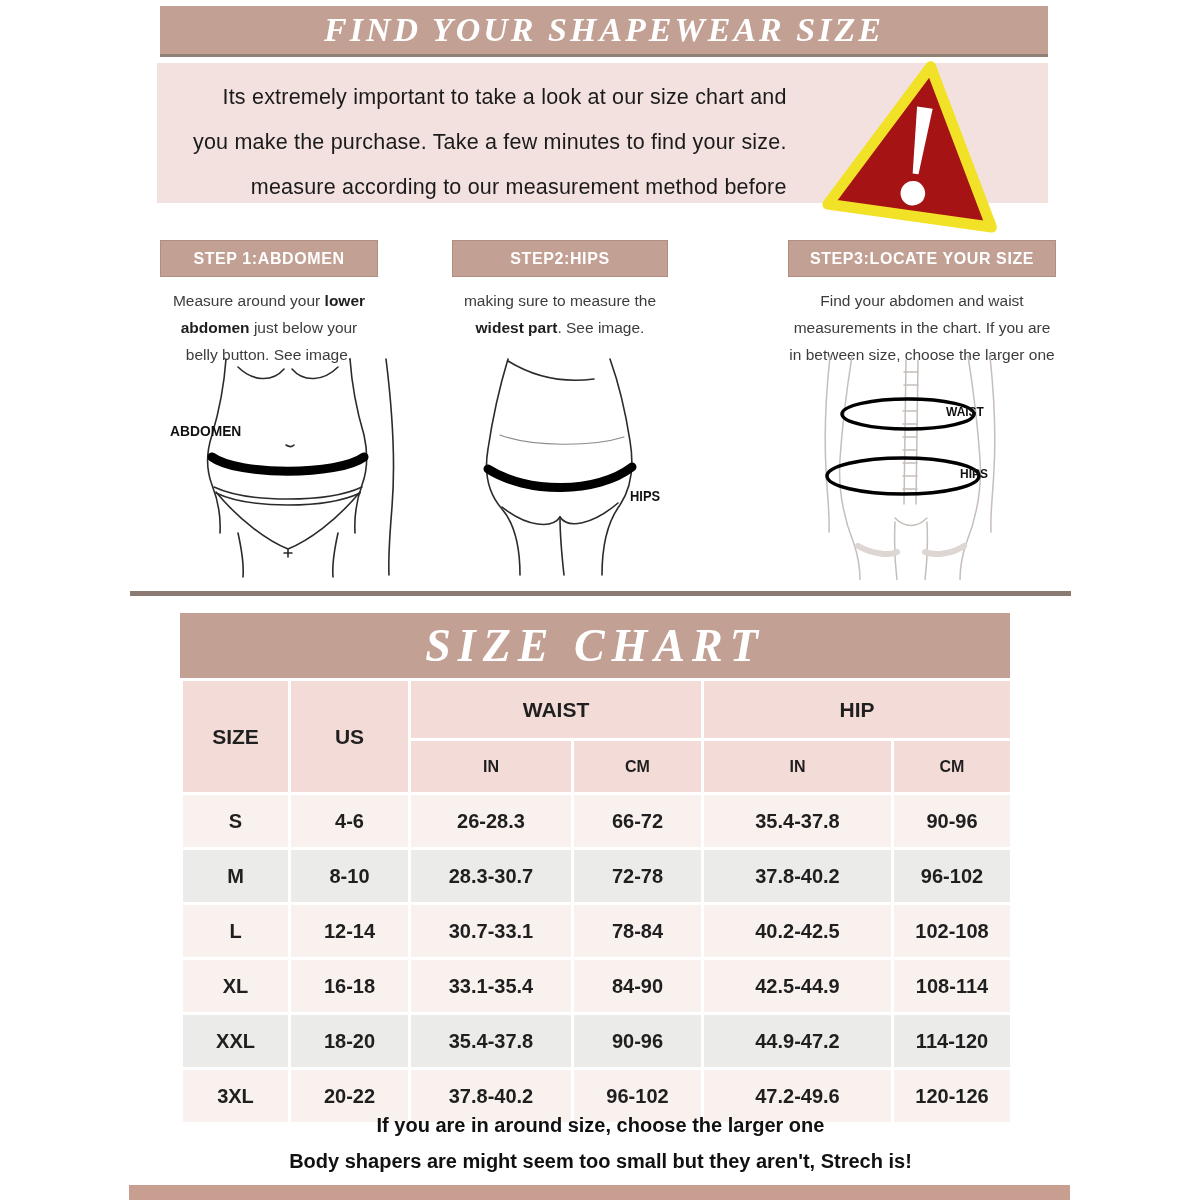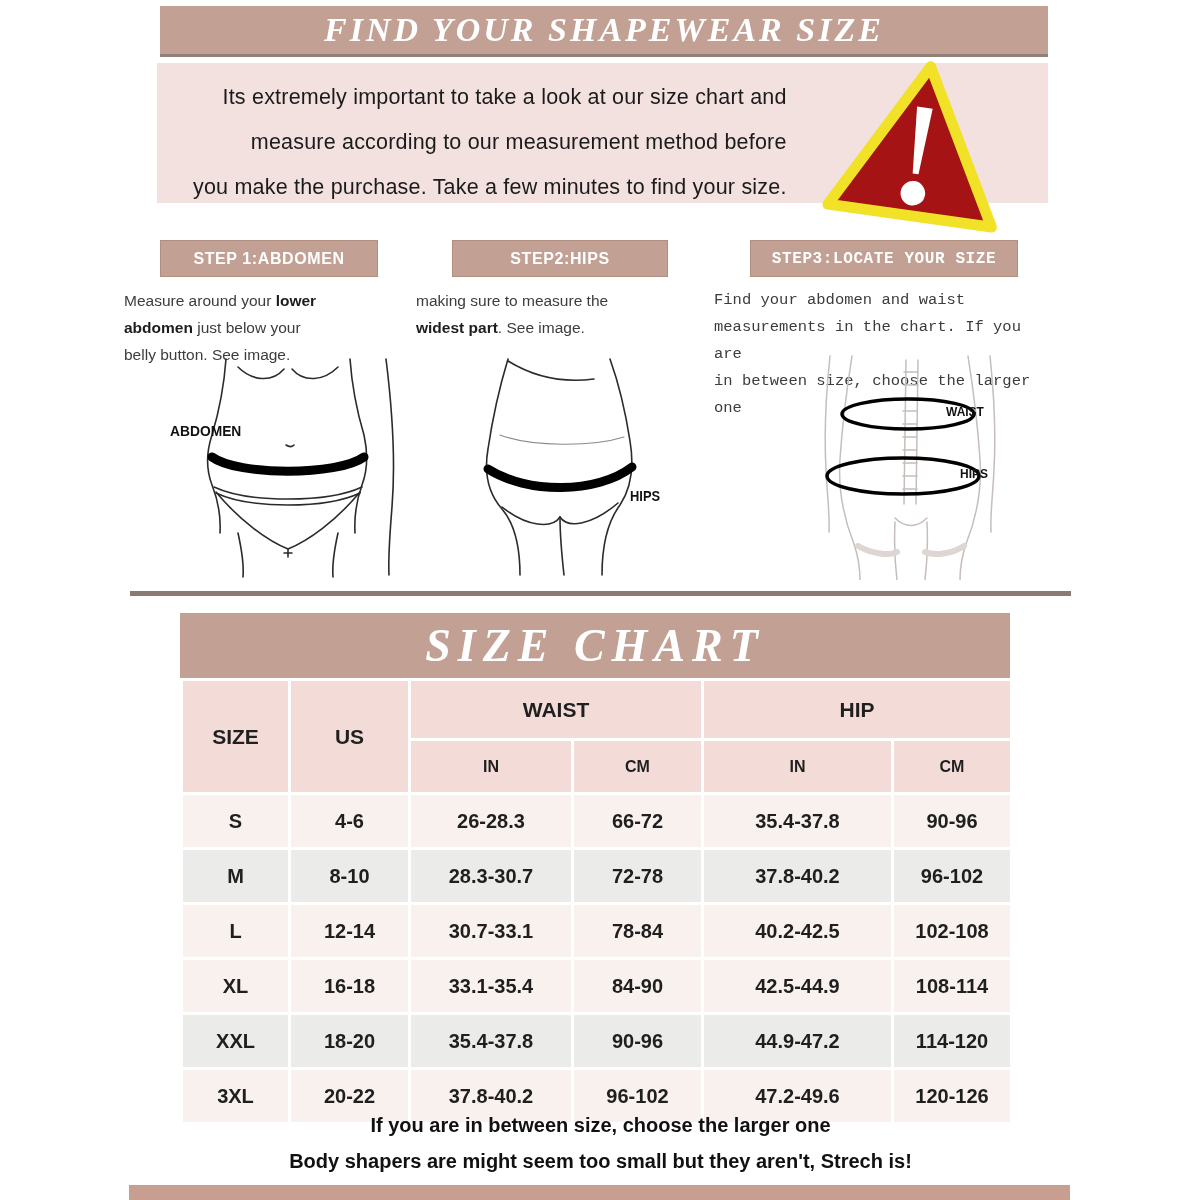--- a/index.html
+++ b/index.html
@@ -25,28 +25,28 @@
   }
   .intro-text {
     position:absolute; left:36px; top:12px; font-size:21.5px; line-height:45px;
     color:#1b1b1b; letter-spacing:0.2px;
   }
   .warning-wrap { position:absolute; left:820px; top:56px; width:198px; height:182px; }
   
   .step-col { position:absolute; top:240px; }
   .step-col.s1 { left:160px; width:218px; }
   .step-col.s2 { left:452px; width:216px; }
-  .step-col.s3 { left:750px; width:268px;font-family:Liberation Mono, monospace; }
+  .step-col.s3 { left:788px; width:268px; }
   .step-bar {
     height:35px; background:#c2a094; border:1px solid #b18e7f;
     display:flex; align-items:center; justify-content:center;
     color:#ffffff; font-weight:bold; font-size:16px; letter-spacing:0.6px; white-space:nowrap;
   }
   .step-body {
-    margin:10px -36px 0; font-size:15.5px; line-height:27px; color:#3c3c3c;
+    margin:10px -36px 0; text-align:center; font-size:15.5px; line-height:27px; color:#3c3c3c;
   }
   .step-body b { color:#1d1d1d; }
   
   .fig { position:absolute; }
   .fig svg { display:block; }
   .fig1 { left:168px; top:356px; width:240px; height:222px; }
   .fig2 { left:442px; top:356px; width:240px; height:222px; }
   .fig3 { left:800px; top:354px; width:220px; height:226px; }
   .fig-label {
     position:absolute; font-weight:800; color:#111; font-size:15px;
@@ -92,22 +92,22 @@
 
 <div class="canvas">
 
   <div class="top-bar">
     <span class="title">FIND YOUR SHAPEWEAR SIZE</span>
   </div>
 
   <div class="intro-panel">
     <div class="intro-text">
       <div>Its extremely important to take a look at our size chart and</div>
+      <div>you make the purchase. Take a few minutes to find your size.</div>
       <div>measure according to our measurement method before</div>
-      <div>you make the purchase. Take a few minutes to find your size.</div>
     </div>
   </div>
 
   <div class="warning-wrap">
     <svg viewBox="0 0 200 185" width="198" height="182">
       <g transform="rotate(8 100 95)">
         <path d="M100,10 L184,163 L16,163 Z" fill="#a51315" stroke="#f2e227" stroke-width="11" stroke-linejoin="round"></path>
         <path d="M92,52 L108,52 L103,120 L97,120 Z" fill="#ffffff"></path>
         <circle cx="100" cy="140" r="12.5" fill="#ffffff"></circle>
       </g>
@@ -273,18 +273,18 @@
         <td>3XL</td>
         <td>20-22</td>
         <td>37.8-40.2</td>
         <td>96-102</td>
         <td>47.2-49.6</td>
         <td>120-126</td>
       </tr>
     </tbody>
   </table>
 
-  <div class="footnote fn1">If you are in between size, choose the larger one</div>
+  <div class="footnote fn1">If you are in around size, choose the larger one</div>
   <div class="footnote fn2">Body shapers are might seem too small but they aren't, Strech is!</div>
 
   <div class="bottom-bar"></div>
 
 </div>
 
 </body></html>

